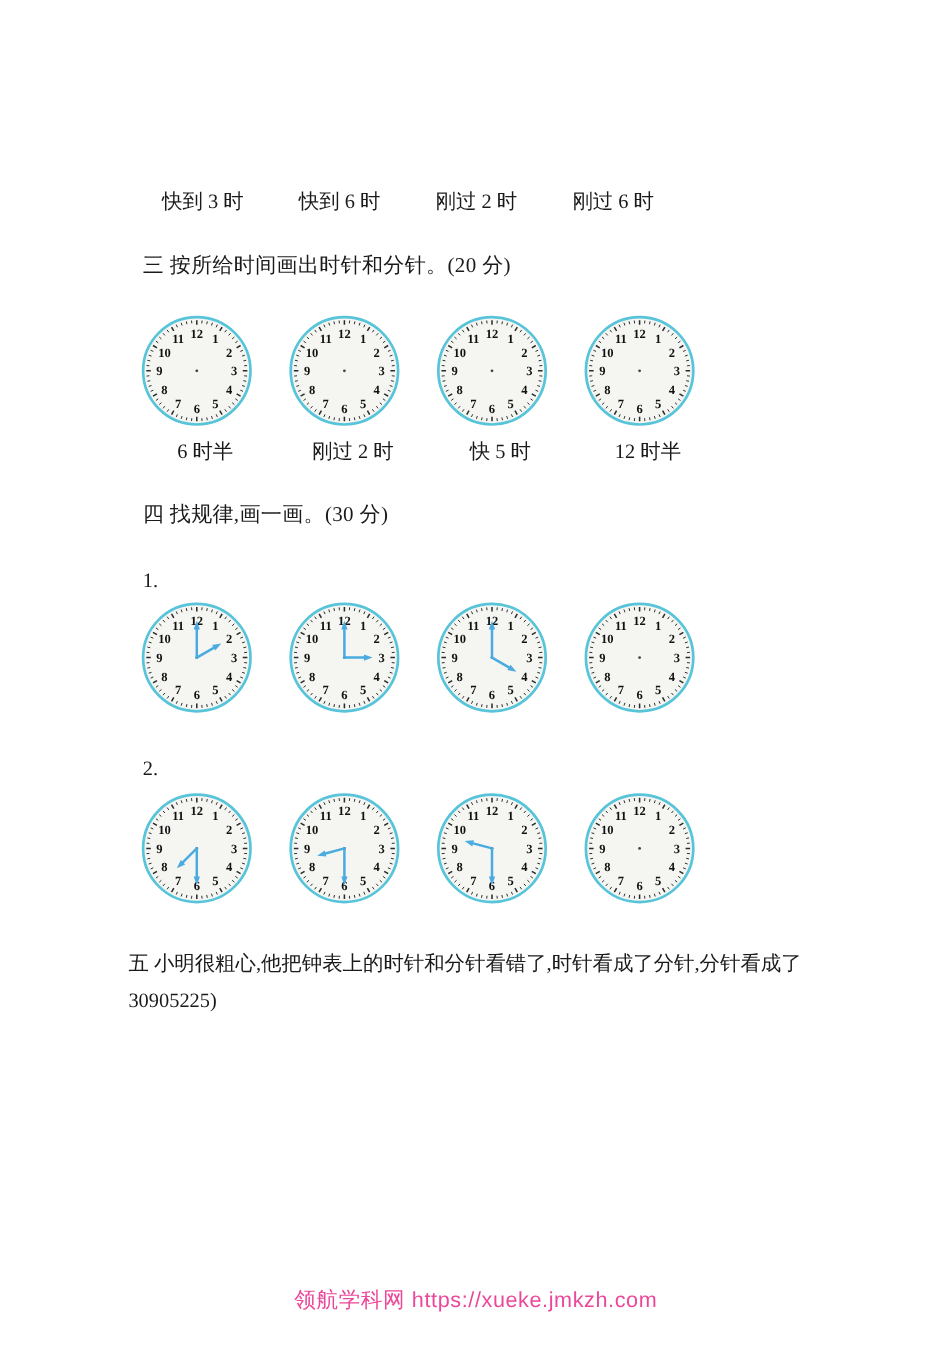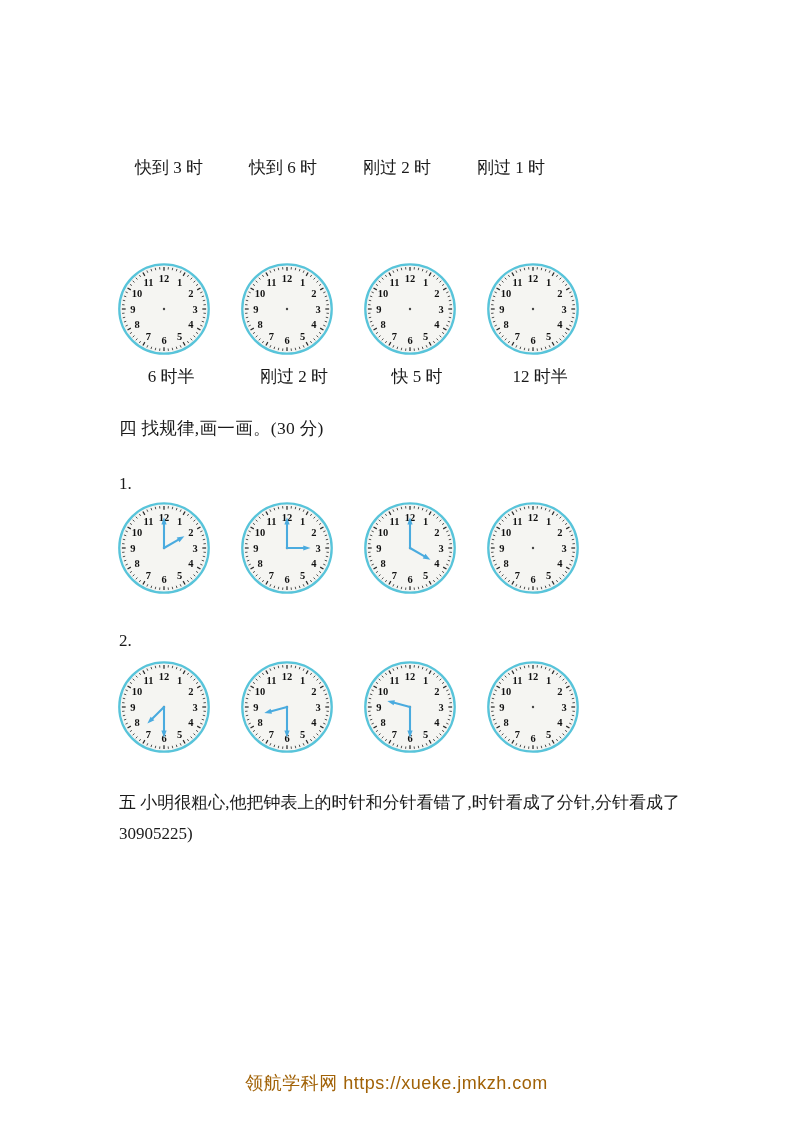--- a/index.html
+++ b/index.html
@@ -14,38 +14,39 @@
   .sub-number{position:absolute;left:119px;font-size:17px;}
   #sub-1{top:474px;}
   #sub-2{top:631px;}
   .clock-row{position:absolute;display:flex;gap:17px;}
   #row-three{top:262px;left:111px;}
   #row-four-1{top:501px;left:111px;}
   #row-four-2{top:660px;left:111px;}
   .clock-col{width:106px;display:flex;flex-direction:column;align-items:center;}
   .clock-col svg{width:106px;height:94px;display:block;}
   .clock-label{margin-top:9px;font-size:17px;white-space:nowrap;margin-left:14px;}
-  .problem{position:absolute;top:787px;left:119px;width:620px;font-size:17px;line-height:31px;}
+  .problem{position:absolute;top:787px;left:107px;width:620px;font-size:17px;line-height:31px;}
   .footer{
     position:absolute;top:1071px;left:0;width:100%;text-align:center;
-    font-family:"Liberation Sans","DejaVu Sans",sans-serif;font-size:18px;color:#a16207;letter-spacing:.5px;
+    font-family:"Liberation Sans","DejaVu Sans",sans-serif;font-size:18px;color:#ec4899;letter-spacing:.5px;
   }
 </style>
 </head>
 <body>
 
 <div class="page">
 
   <div class="phrase-row">
     <span>快到 3 时</span>
     <span>快到 6 时</span>
     <span>刚过 2 时</span>
-    <span>刚过 1 时</span>
+    <span>刚过 6 时</span>
   </div>
 
+  <div class="heading" id="heading-three">三 按所给时间画出时针和分针。(20 分)</div>
   <div class="clock-row" id="row-three">
       <div class="clock-col">
         <svg viewBox="0 0 104 104">
           <circle cx="52" cy="52" r="49.5" fill="#f5f5f2" stroke="#58c4da" stroke-width="2.5"></circle>
           <line x1="52" y1="5.399999999999999" x2="52" y2="9.600000000000001" stroke="#2a2a2a" stroke-width="1.4"></line>
           <line x1="56.871026388272654" y1="5.6552796758384645" x2="56.58879953744999" y2="8.340488793332803" stroke="#2a2a2a" stroke-width="0.9"></line>
           <line x1="61.68868479210759" y1="6.418321805804652" x2="61.127323226899634" y2="9.059320327785933" stroke="#2a2a2a" stroke-width="0.9"></line>
           <line x1="66.40019193787255" y1="7.680766340645846" x2="65.56584605306018" y2="10.248618934642764" stroke="#2a2a2a" stroke-width="0.9"></line>
           <line x1="70.95392756733229" y1="9.4287816738548" x2="69.85573863102763" y2="11.895354409489826" stroke="#2a2a2a" stroke-width="0.9"></line>
           <line x1="75.3" y1="11.643216183645158" x2="73.19999999999999" y2="15.280522879539802" stroke="#2a2a2a" stroke-width="1.4"></line>

